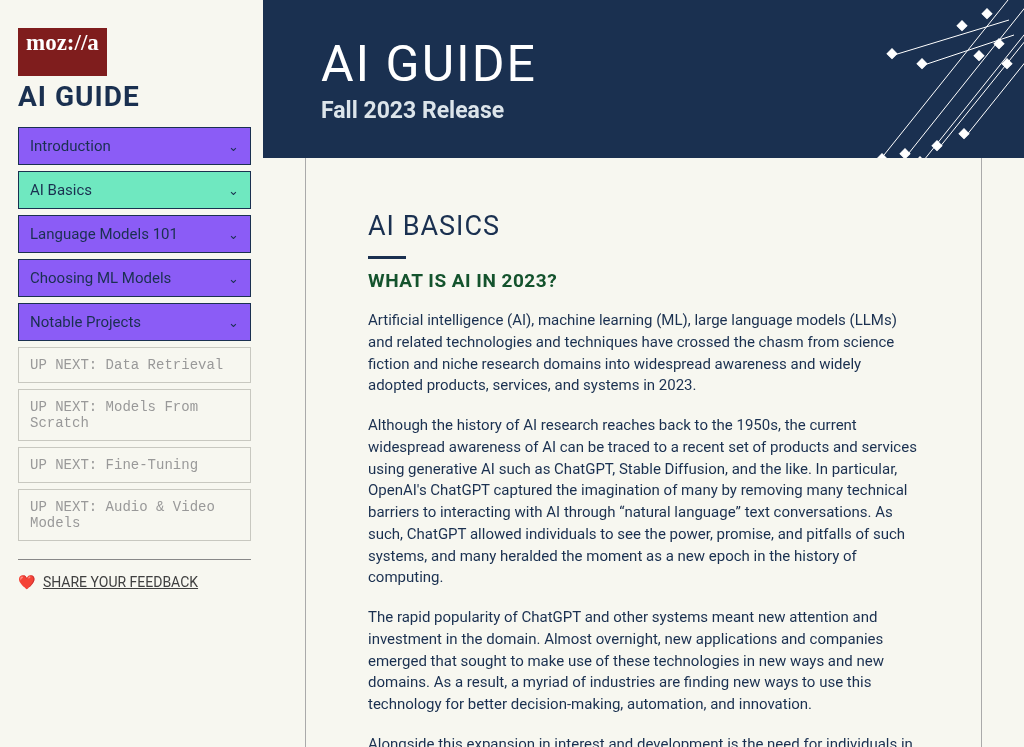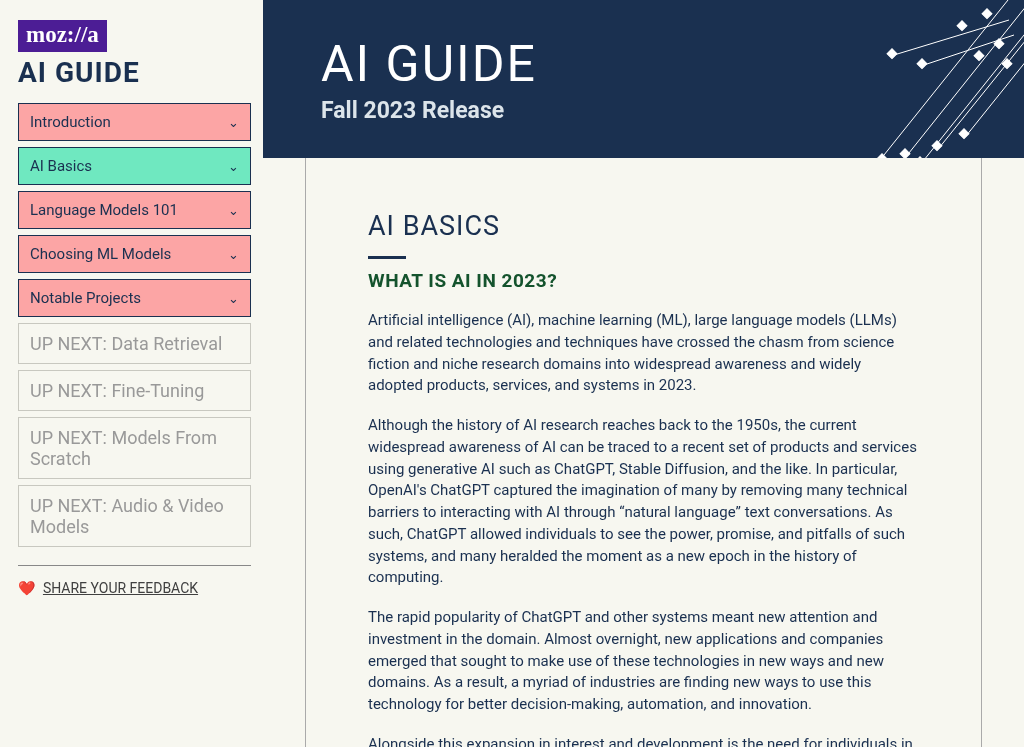--- a/index.html
+++ b/index.html
@@ -13,61 +13,63 @@
     display: flex;
   }
   .sidebar {
     width: 263px;
     flex-shrink: 0;
     padding: 20px 12px 12px 18px;
     background: #f7f7f0;
   }
   .logo-box {
     display: inline-block;
-    background: #4c1d95;
+    background: #7f1d1d;
     color: #fff;
-    padding: 2px 8px 4px 8px;
+    padding: 2px 8px 20px 8px;
     font-weight: 700;
     font-size: 23px;
     letter-spacing: 0px;
     font-family: Georgia, serif;
     margin-bottom: 4px;
+    margin-top: 8px;
   }
   .sidebar-title {
     font-size: 28px;
     font-weight: 700;
     color: #1a3050;
     letter-spacing: 1px;
     margin-bottom: 14px;
   }
   .nav-item {
     border: 1.5px solid #1a3050;
     padding: 9px 11px;
     margin-bottom: 6px;
     display: flex;
     justify-content: space-between;
     align-items: center;
     font-size: 15px;
     color: #1a3050;
     cursor: pointer;
-    background: #fca5a5;
+    background: #8b5cf6;
   }
   .nav-item.active {
     background: #6fe8c0;
   }
   .chevron {
     font-size: 13px;
   }
   .upnext-item {
     border: 1px solid #c8c8c0;
     padding: 9px 11px;
     margin-bottom: 6px;
-    font-size: 18px;
+    font-size: 14px;
     color: #999;
     cursor: default;
+    font-family: Liberation Mono, monospace;
   }
   .divider {
     border: none;
     border-top: 1px solid #888;
     margin: 18px 0 14px 0;
   }
   .feedback {
     font-size: 14px;
   }
   .feedback .heart { margin-right: 4px; }
@@ -165,22 +167,22 @@
   <div class="nav-item">
     <span>Choosing ML Models</span>
     <span class="chevron">⌄</span>
   </div>
   <div class="nav-item">
     <span>Notable Projects</span>
     <span class="chevron">⌄</span>
   </div>
 
   <div class="upnext-item">UP NEXT: Data Retrieval</div>
+  <div class="upnext-item">UP NEXT: Models From Scratch</div>
   <div class="upnext-item">UP NEXT: Fine-Tuning</div>
-  <div class="upnext-item">UP NEXT: Models From Scratch</div>
   <div class="upnext-item">UP NEXT: Audio &amp; Video Models</div>
 
   <hr class="divider">
   <div class="feedback">
     <span class="heart">❤️</span>
     <a>SHARE YOUR FEEDBACK</a>
   </div>
 </aside>
 
 <main class="main">

